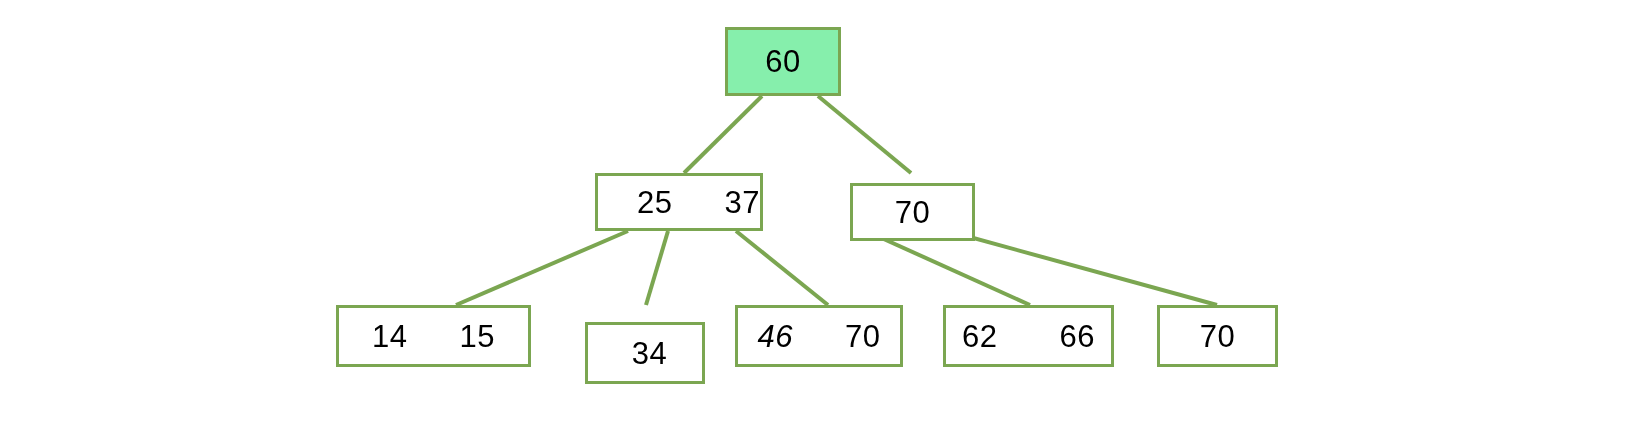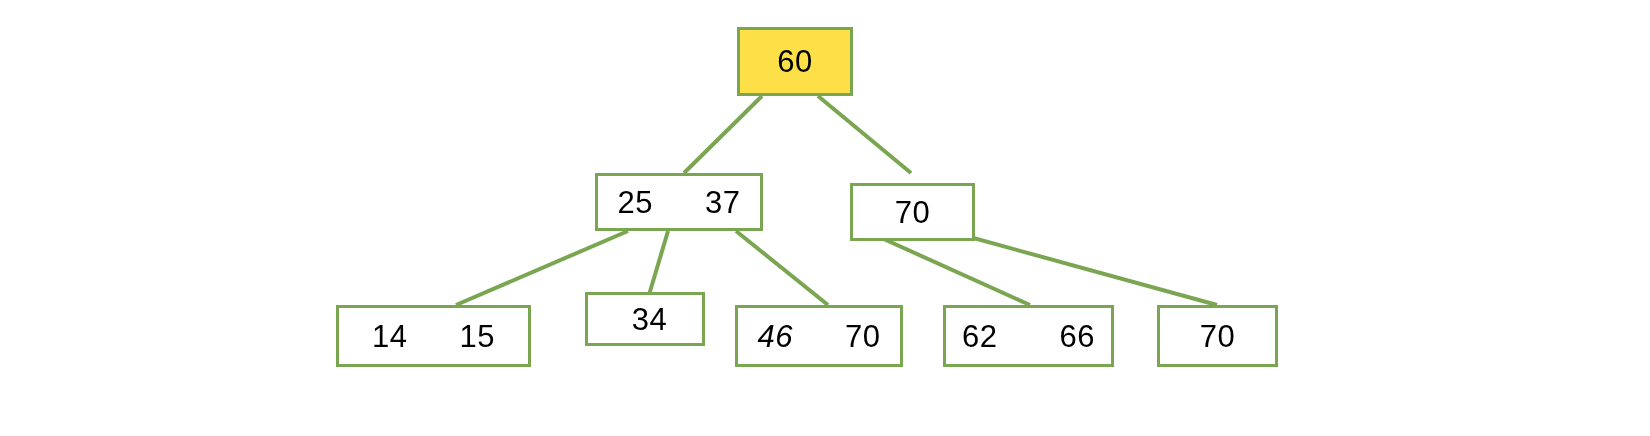--- a/index.html
+++ b/index.html
@@ -52,35 +52,35 @@
   <svg id="edge-layer" viewBox="0 0 1650 436" width="1650" height="436" xmlns="http://www.w3.org/2000/svg">
       <line x1="762" y1="96" x2="684" y2="173" stroke="#7ba651" stroke-width="4" stroke-linecap="butt"></line>
       <line x1="818" y1="96" x2="911" y2="173" stroke="#7ba651" stroke-width="4" stroke-linecap="butt"></line>
       <line x1="628" y1="231" x2="456" y2="305" stroke="#7ba651" stroke-width="4" stroke-linecap="butt"></line>
       <line x1="668" y1="231" x2="646" y2="305" stroke="#7ba651" stroke-width="4" stroke-linecap="butt"></line>
       <line x1="736" y1="231" x2="828" y2="305" stroke="#7ba651" stroke-width="4" stroke-linecap="butt"></line>
       <line x1="866" y1="231" x2="1030" y2="305" stroke="#7ba651" stroke-width="4" stroke-linecap="butt"></line>
       <line x1="948" y1="231" x2="1217" y2="305" stroke="#7ba651" stroke-width="4" stroke-linecap="butt"></line>
     </svg>
   <div id="node-layer">
-      <div class="btree-node" style="left: 725px; top: 27px; width: 116px; height: 69px; border: 3px solid rgb(123, 166, 81); background: #fde047; gap: 0px; margin-left: 12px;">
+      <div class="btree-node" style="left: 725px; top: 27px; width: 116px; height: 69px; border: 3px solid rgb(123, 166, 81); background: #86efac; gap: 0px;">
         <span class="btree-key" style="color: rgb(0, 0, 0);">60</span>
       </div>
-      <div class="btree-node" style="left: 595px; top: 173px; width: 168px; height: 58px; border: 3px solid rgb(123, 166, 81); background: rgb(255, 255, 255); gap: 52px;">
+      <div class="btree-node" style="left: 595px; top: 173px; width: 168px; height: 58px; border: 3px solid rgb(123, 166, 81); background: rgb(255, 255, 255); gap: 52px; justify-content: flex-end;">
         <span class="btree-key" style="color: rgb(0, 0, 0);">25</span>
         <span class="btree-key" style="color: rgb(0, 0, 0);">37</span>
       </div>
       <div class="btree-node" style="left: 850px; top: 183px; width: 125px; height: 58px; border: 3px solid rgb(123, 166, 81); background: rgb(255, 255, 255); gap: 0px;">
         <span class="btree-key" style="color: rgb(0, 0, 0);">70</span>
       </div>
       <div class="btree-node" style="left: 336px; top: 305px; width: 195px; height: 62px; border: 3px solid rgb(123, 166, 81); background: rgb(255, 255, 255); gap: 52px;">
         <span class="btree-key" style="color: rgb(0, 0, 0);">14</span>
         <span class="btree-key" style="color: rgb(0, 0, 0);">15</span>
       </div>
-      <div class="btree-node" style="left: 585px; top: 292px; width: 120px; height: 54px; border: 3px solid rgb(123, 166, 81); background: rgb(255, 255, 255); gap: 0px; padding-left: 9px;">
+      <div class="btree-node" style="left: 585px; top: 322px; width: 120px; height: 62px; border: 3px solid rgb(123, 166, 81); background: rgb(255, 255, 255); gap: 0px; padding-left: 9px;">
         <span class="btree-key" style="color: rgb(0, 0, 0);">34</span>
       </div>
       <div class="btree-node" style="left: 735px; top: 305px; width: 168px; height: 62px; border: 3px solid rgb(123, 166, 81); background: rgb(255, 255, 255); gap: 52px;">
         <span class="btree-key" style="color: rgb(0, 0, 0); font-style: italic;">46</span>
         <span class="btree-key" style="color: rgb(0, 0, 0);">70</span>
       </div>
       <div class="btree-node" style="left: 943px; top: 305px; width: 171px; height: 62px; border: 3px solid rgb(123, 166, 81); background: rgb(255, 255, 255); gap: 62px;">
         <span class="btree-key" style="color: rgb(0, 0, 0);">62</span>
         <span class="btree-key" style="color: rgb(0, 0, 0);">66</span>
       </div>

